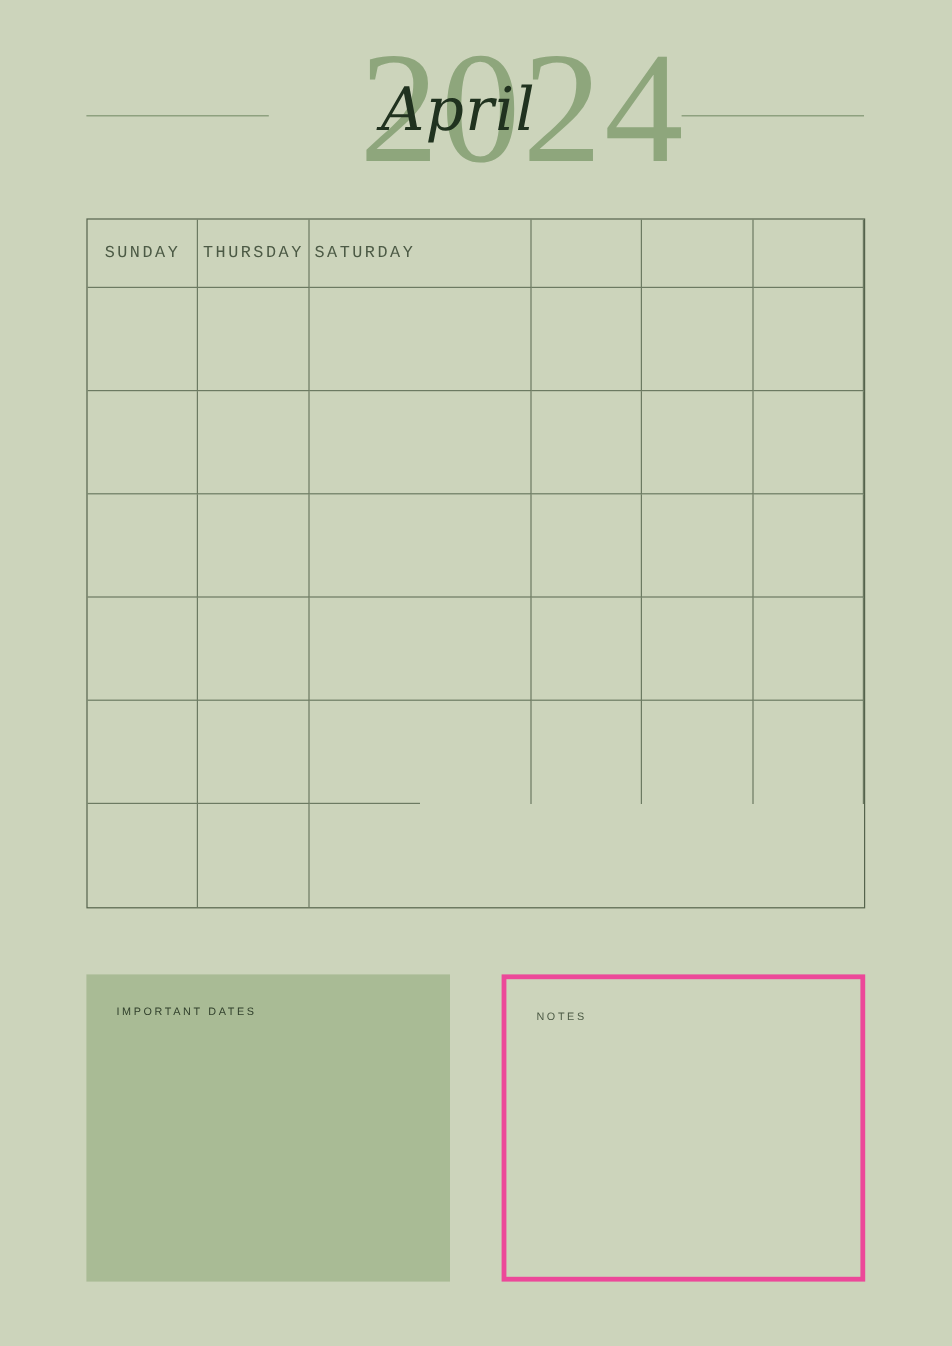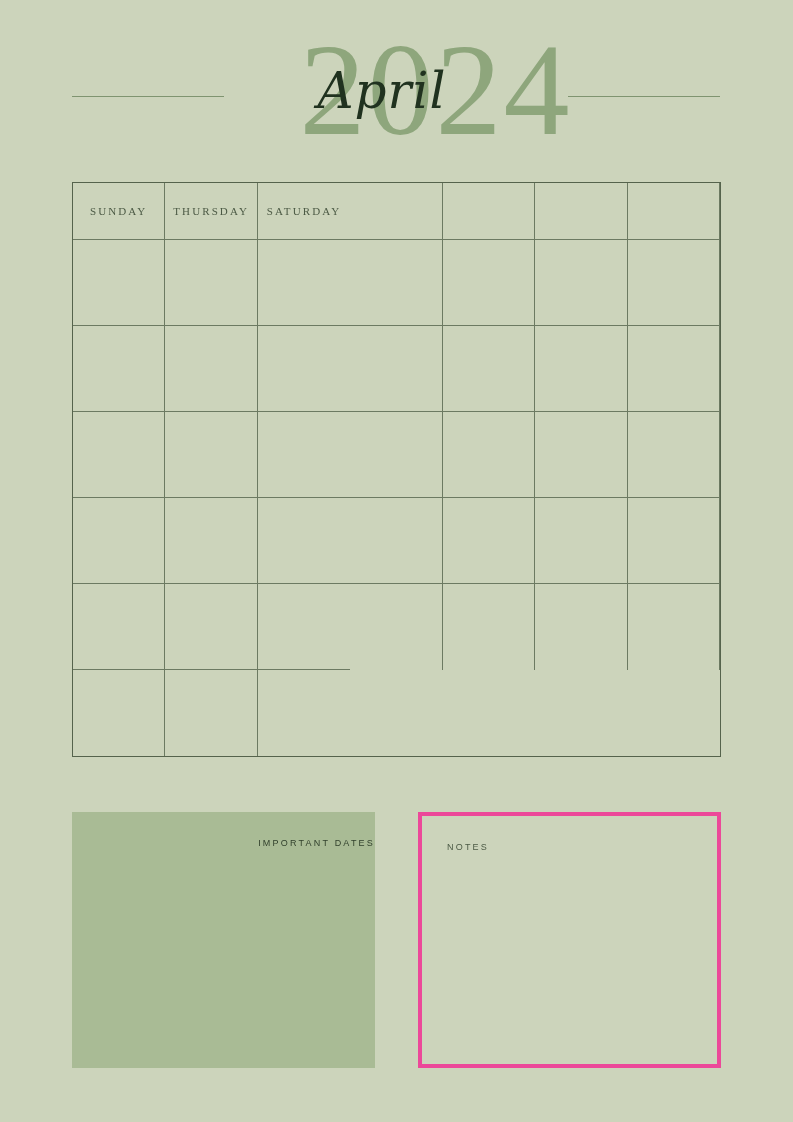--- a/index.html
+++ b/index.html
@@ -75,44 +75,43 @@
     border-bottom: 1px solid #6c7a62;
     box-sizing: border-box;
   }
   .cell.col-last { border-right: none; }
   .cell.row-last { border-bottom: none; }
 
   .dayhead {
     display: flex;
     align-items: center;
     justify-content: center;
-    font-size: 11px;
+    font-size: 14px;
     letter-spacing: 2.1px;
     color: #4c5a45;
     text-transform: uppercase;
-    font-family: Liberation Serif, serif;
+    font-family: Liberation Mono, monospace;
   }
 
   
   .important {
     position: absolute;
     left: 72px;
     top: 812px;
     width: 303px;
     height: 256px;
     background: #a9bb95;
     box-sizing: border-box;
     padding: 26px 0 0 25px;
   }
   .important .label {
     font-size: 9px;
     letter-spacing: 2.2px;
     color: #31402c;
     text-transform: uppercase;
-    text-align: right;
   }
 
   .notes {
     position: absolute;
     left: 418px;
     top: 812px;
     width: 303px;
     height: 256px;
     border: 4px solid #ec4899;
     box-sizing: border-box;

